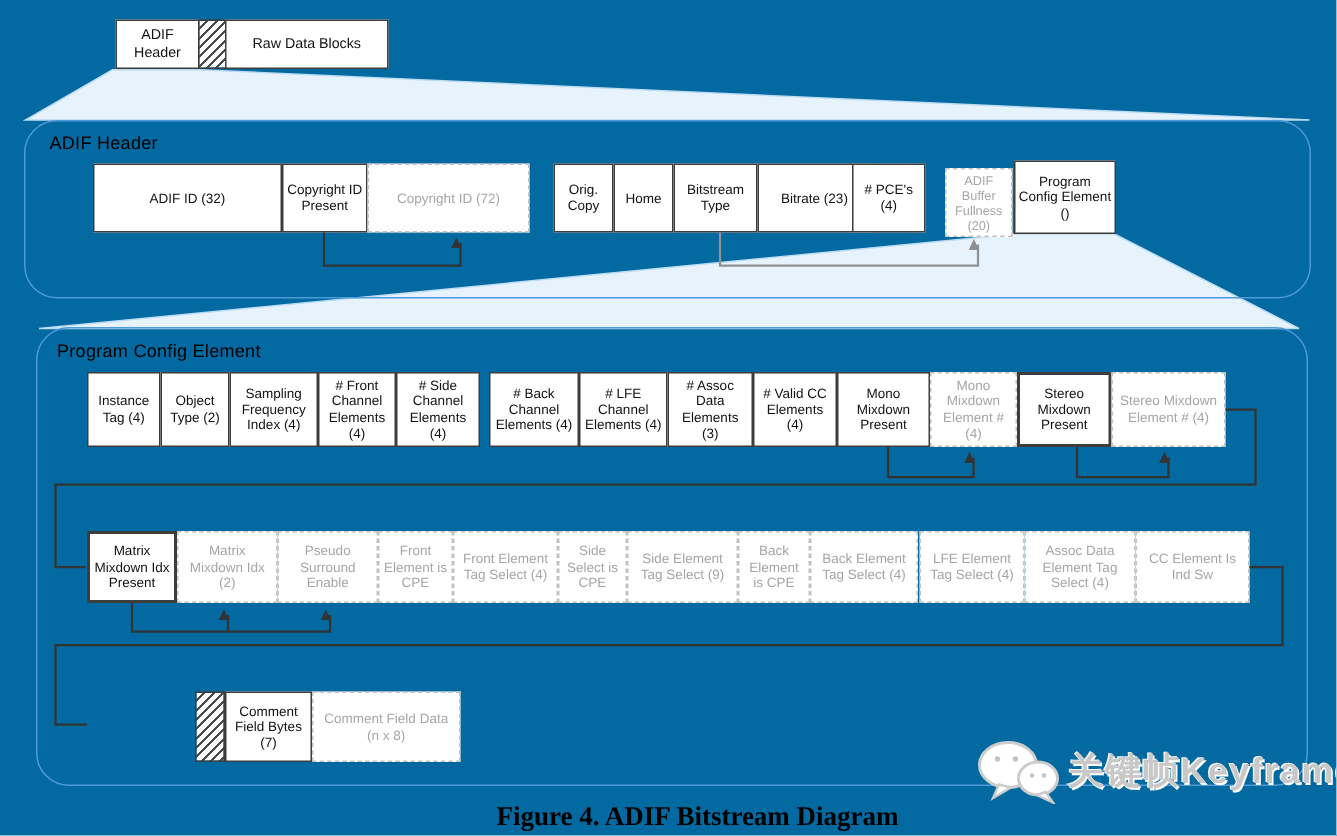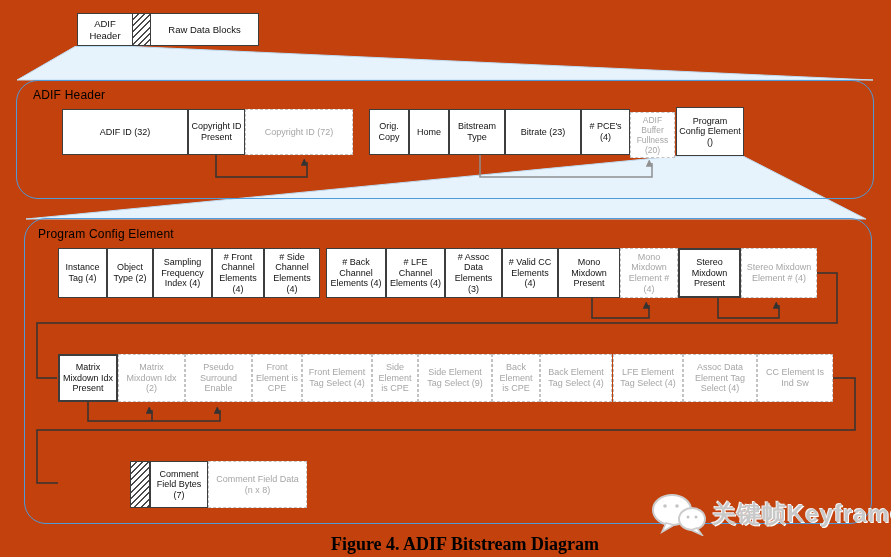--- a/index.html
+++ b/index.html
@@ -1,17 +1,17 @@
 <!DOCTYPE html>
 <html><head>
 <meta charset="utf-8">
 <style>
   html,body{margin:0;padding:0;background:#ffffff;}
   #canvas{
-    position:relative;width:891px;height:557px;background:#c2410c;overflow:hidden;
+    position:relative;width:891px;height:557px;background:#0369a1;overflow:hidden;
     font-family:"Liberation Sans","DejaVu Sans",sans-serif;color:#1a1a1a;
   }
   svg.layer{position:absolute;left:0;top:0;pointer-events:none;}
   .container{
     position:absolute;border:1.6px solid #4f9ad9;border-radius:22px;background:transparent;
   }
   .section-title{position:absolute;font-size:12px;color:#000;letter-spacing:.2px;}
   .box{
     position:absolute;display:flex;align-items:center;justify-content:center;text-align:center;
     font-size:9px;line-height:1.18;background:#fff;box-sizing:border-box;padding:1px 2px;
@@ -55,21 +55,21 @@
   <div class="container" style="left:16px;top:80px;width:856px;height:117px"></div>
   <div class="section-title" style="left:33px;top:88px">ADIF Header</div>
 
   <div class="box solid" style="left:62px;top:109px;width:126px;height:46px">ADIF ID (32)</div>
   <div class="box solid" style="left:188px;top:109px;width:57px;height:46px">Copyright ID Present</div>
   <div class="box ghost" style="left:245px;top:109px;width:108px;height:46px">Copyright ID (72)</div>
   <div class="box solid" style="left:369px;top:109px;width:40px;height:46px">Orig. Copy</div>
   <div class="box solid" style="left:409px;top:109px;width:40px;height:46px">Home</div>
   <div class="box solid" style="left:449px;top:109px;width:56px;height:46px">Bitstream Type</div>
   <div class="box solid" style="left:505px;top:109px;width:76px;height:46px">Bitrate (23)</div>
-  <div class="box solid" style="left:581px;top:109px;width:49px;height:46px"># PCE's (4)</div>
+  <div class="box solid" style="left:568px;top:109px;width:49px;height:46px"># PCE's (4)</div>
   <div class="box ghost" style="left:630px;top:112px;width:45px;height:46px;font-size:8.5px">ADIF Buffer Fullness (20)</div>
   <div class="box solid" style="left:676px;top:107px;width:68px;height:49px">Program Config Element ()</div>
 
   <div class="container" style="left:24px;top:218px;width:846px;height:304px"></div>
   <div class="section-title" style="left:38px;top:227px">Program Config Element</div>
 
   <div class="box solid" style="left:58px;top:248px;width:49px;height:50px">Instance Tag (4)</div>
   <div class="box solid" style="left:107px;top:248px;width:46px;height:50px">Object Type (2)</div>
   <div class="box solid" style="left:153px;top:248px;width:59px;height:50px">Sampling Frequency Index (4)</div>
   <div class="box solid" style="left:212px;top:248px;width:52px;height:50px"># Front Channel Elements (4)</div>
@@ -81,21 +81,21 @@
   <div class="box solid" style="left:558px;top:248px;width:62px;height:50px">Mono Mixdown Present</div>
   <div class="box ghost" style="left:620px;top:248px;width:58px;height:50px">Mono Mixdown Element # (4)</div>
   <div class="box solid strong" style="left:678px;top:248px;width:63px;height:50px">Stereo Mixdown Present</div>
   <div class="box ghost" style="left:741px;top:248px;width:76px;height:50px">Stereo Mixdown Element # (4)</div>
 
   <div class="box solid strong" style="left:58px;top:354px;width:60px;height:48px">Matrix Mixdown Idx Present</div>
   <div class="box ghost" style="left:118px;top:354px;width:67px;height:48px">Matrix Mixdown Idx (2)</div>
   <div class="box ghost" style="left:252px;top:354px;width:50px;height:48px">Front Element is CPE</div>
   <div class="box ghost" style="left:185px;top:354px;width:67px;height:48px">Pseudo Surround Enable</div>
   <div class="box ghost" style="left:302px;top:354px;width:70px;height:48px">Front Element Tag Select (4)</div>
-  <div class="box ghost" style="left:372px;top:354px;width:46px;height:48px">Side Element is CPE</div>
+  <div class="box ghost" style="left:372px;top:354px;width:46px;height:48px">Side Select is CPE</div>
   <div class="box ghost" style="left:418px;top:354px;width:74px;height:48px">Side Element Tag Select (9)</div>
   <div class="box ghost" style="left:492px;top:354px;width:48px;height:48px">Back Element is CPE</div>
   <div class="box ghost" style="left:540px;top:354px;width:72px;height:48px">Back Element Tag Select (4)</div>
   <div class="box ghost" style="left:613px;top:354px;width:70px;height:48px">LFE Element Tag Select (4)</div>
   <div class="box ghost" style="left:683px;top:354px;width:74px;height:48px">Assoc Data Element Tag Select (4)</div>
   <div class="box ghost" style="left:757px;top:354px;width:76px;height:48px">CC Element Is Ind Sw</div>
 
   <div class="box hatch" style="left:130px;top:461px;width:20px;height:47px"></div>
   <div class="box solid" style="left:150px;top:461px;width:58px;height:47px">Comment Field Bytes (7)</div>
   <div class="box ghost" style="left:208px;top:461px;width:99px;height:47px">Comment Field Data (n x 8)</div>

